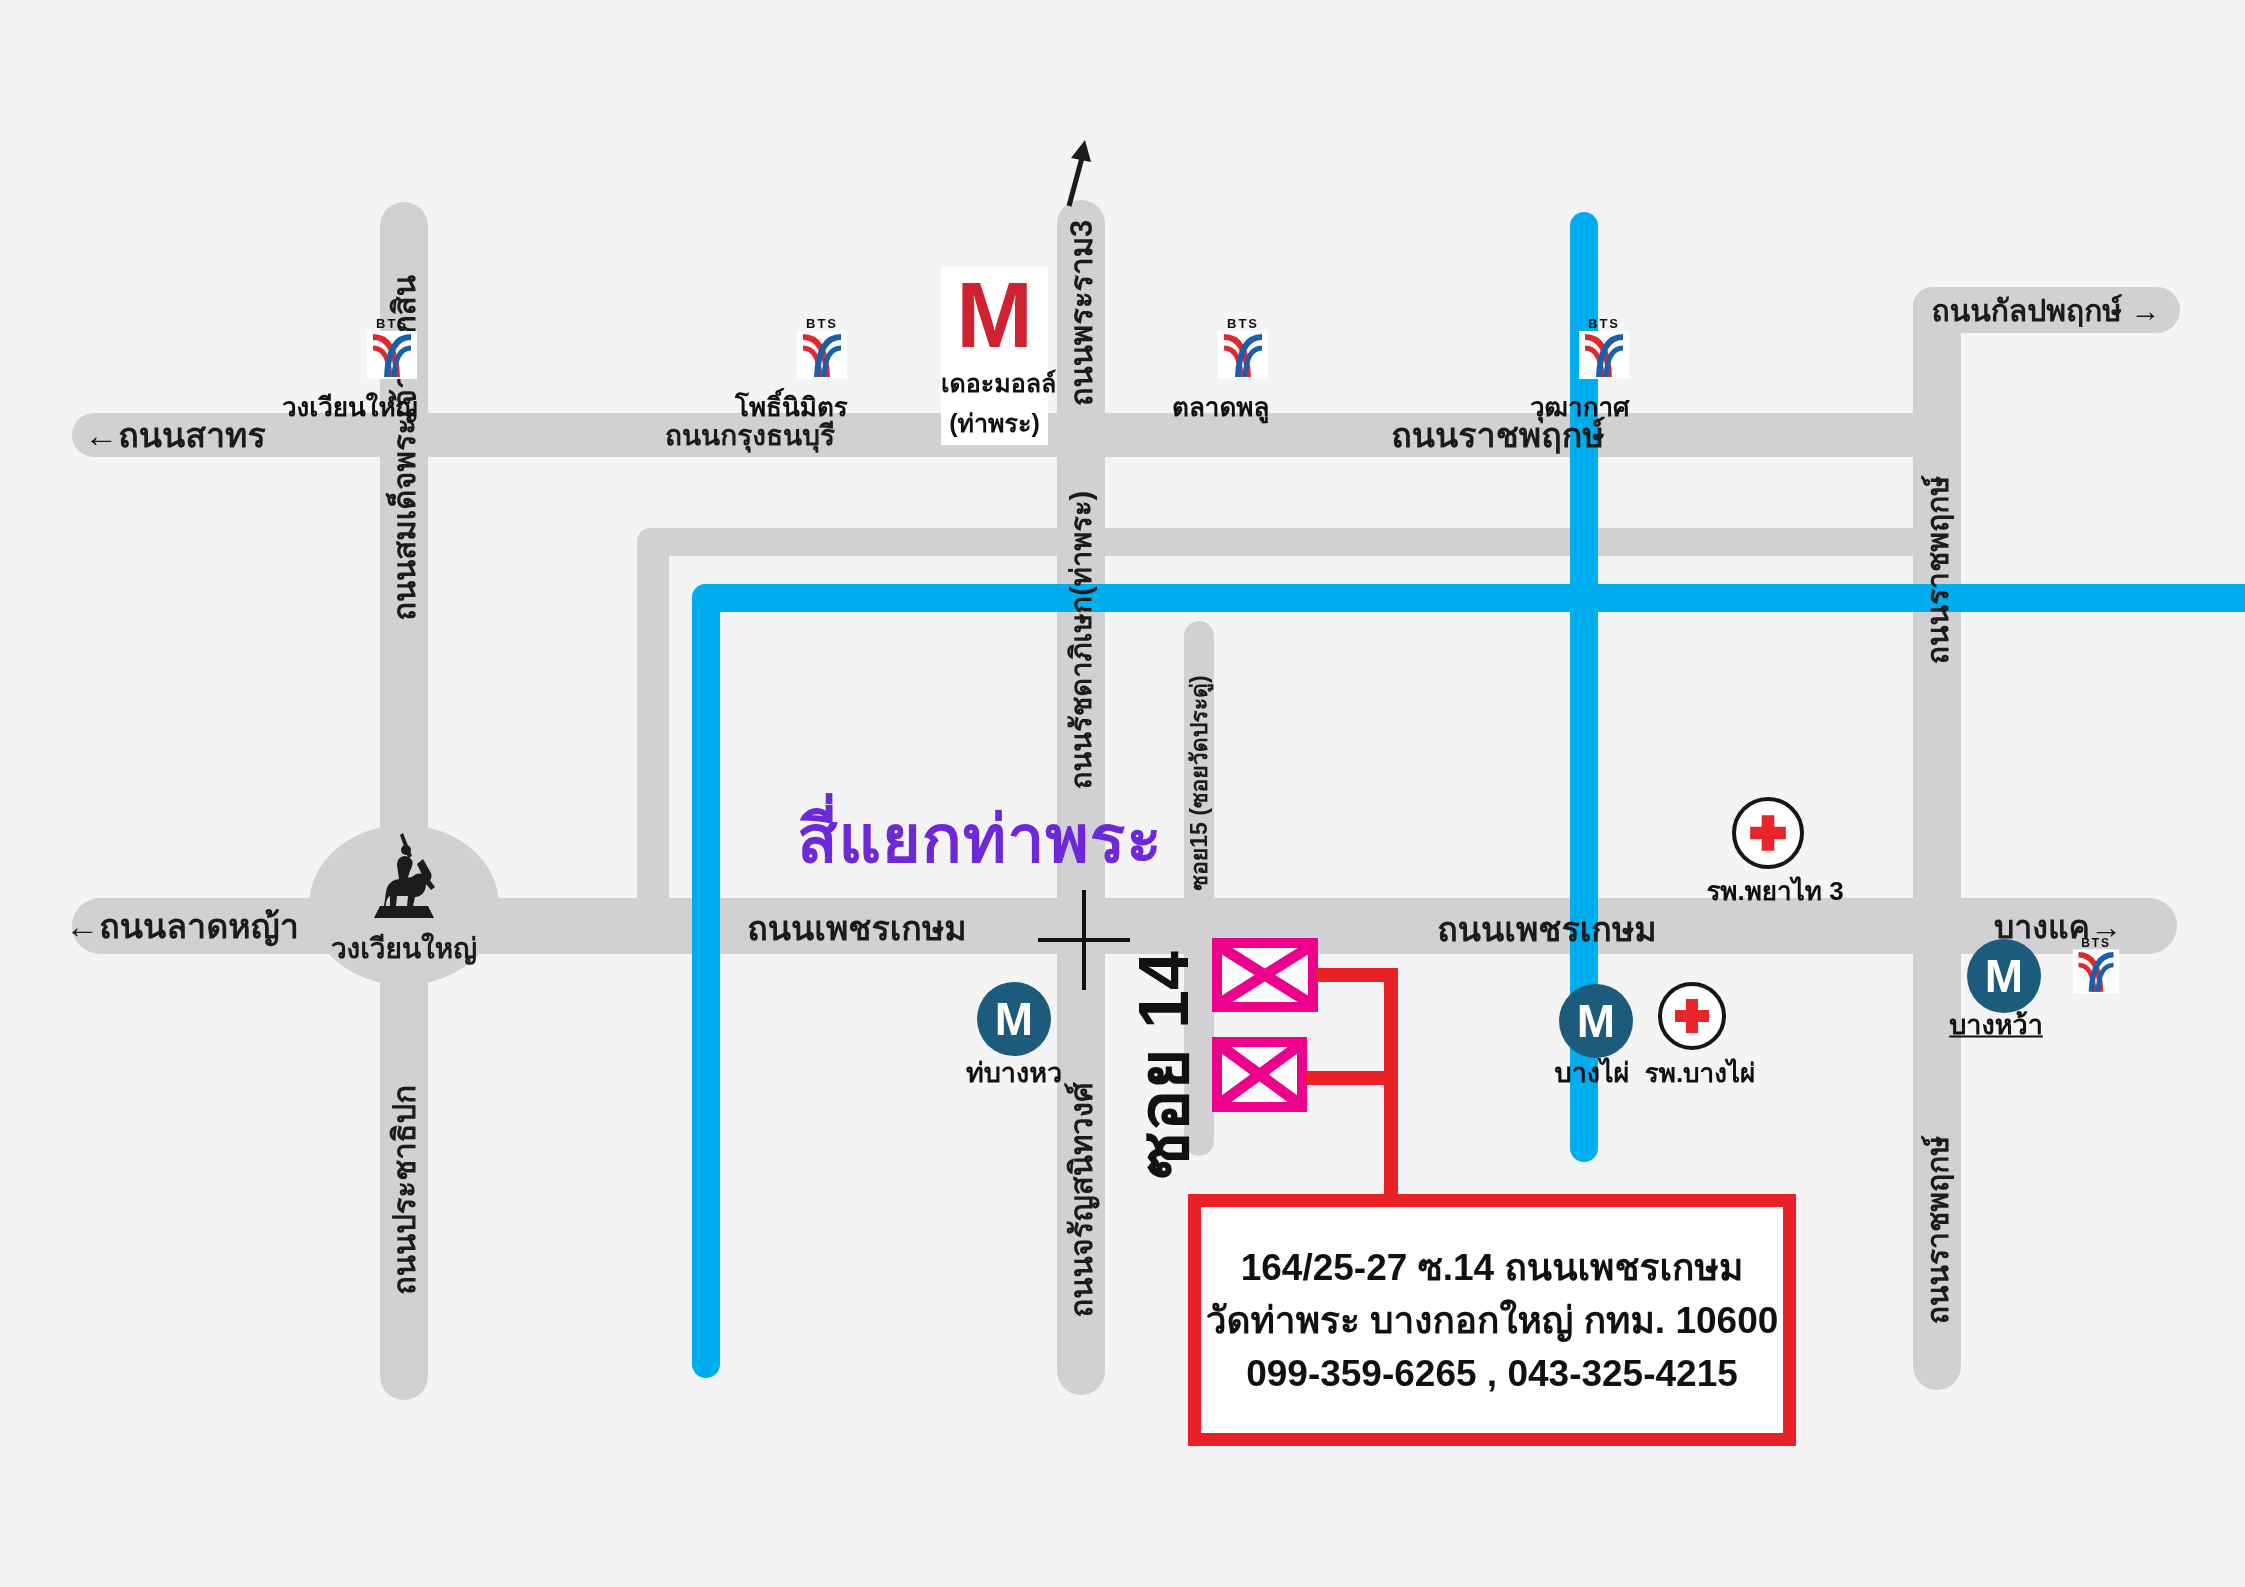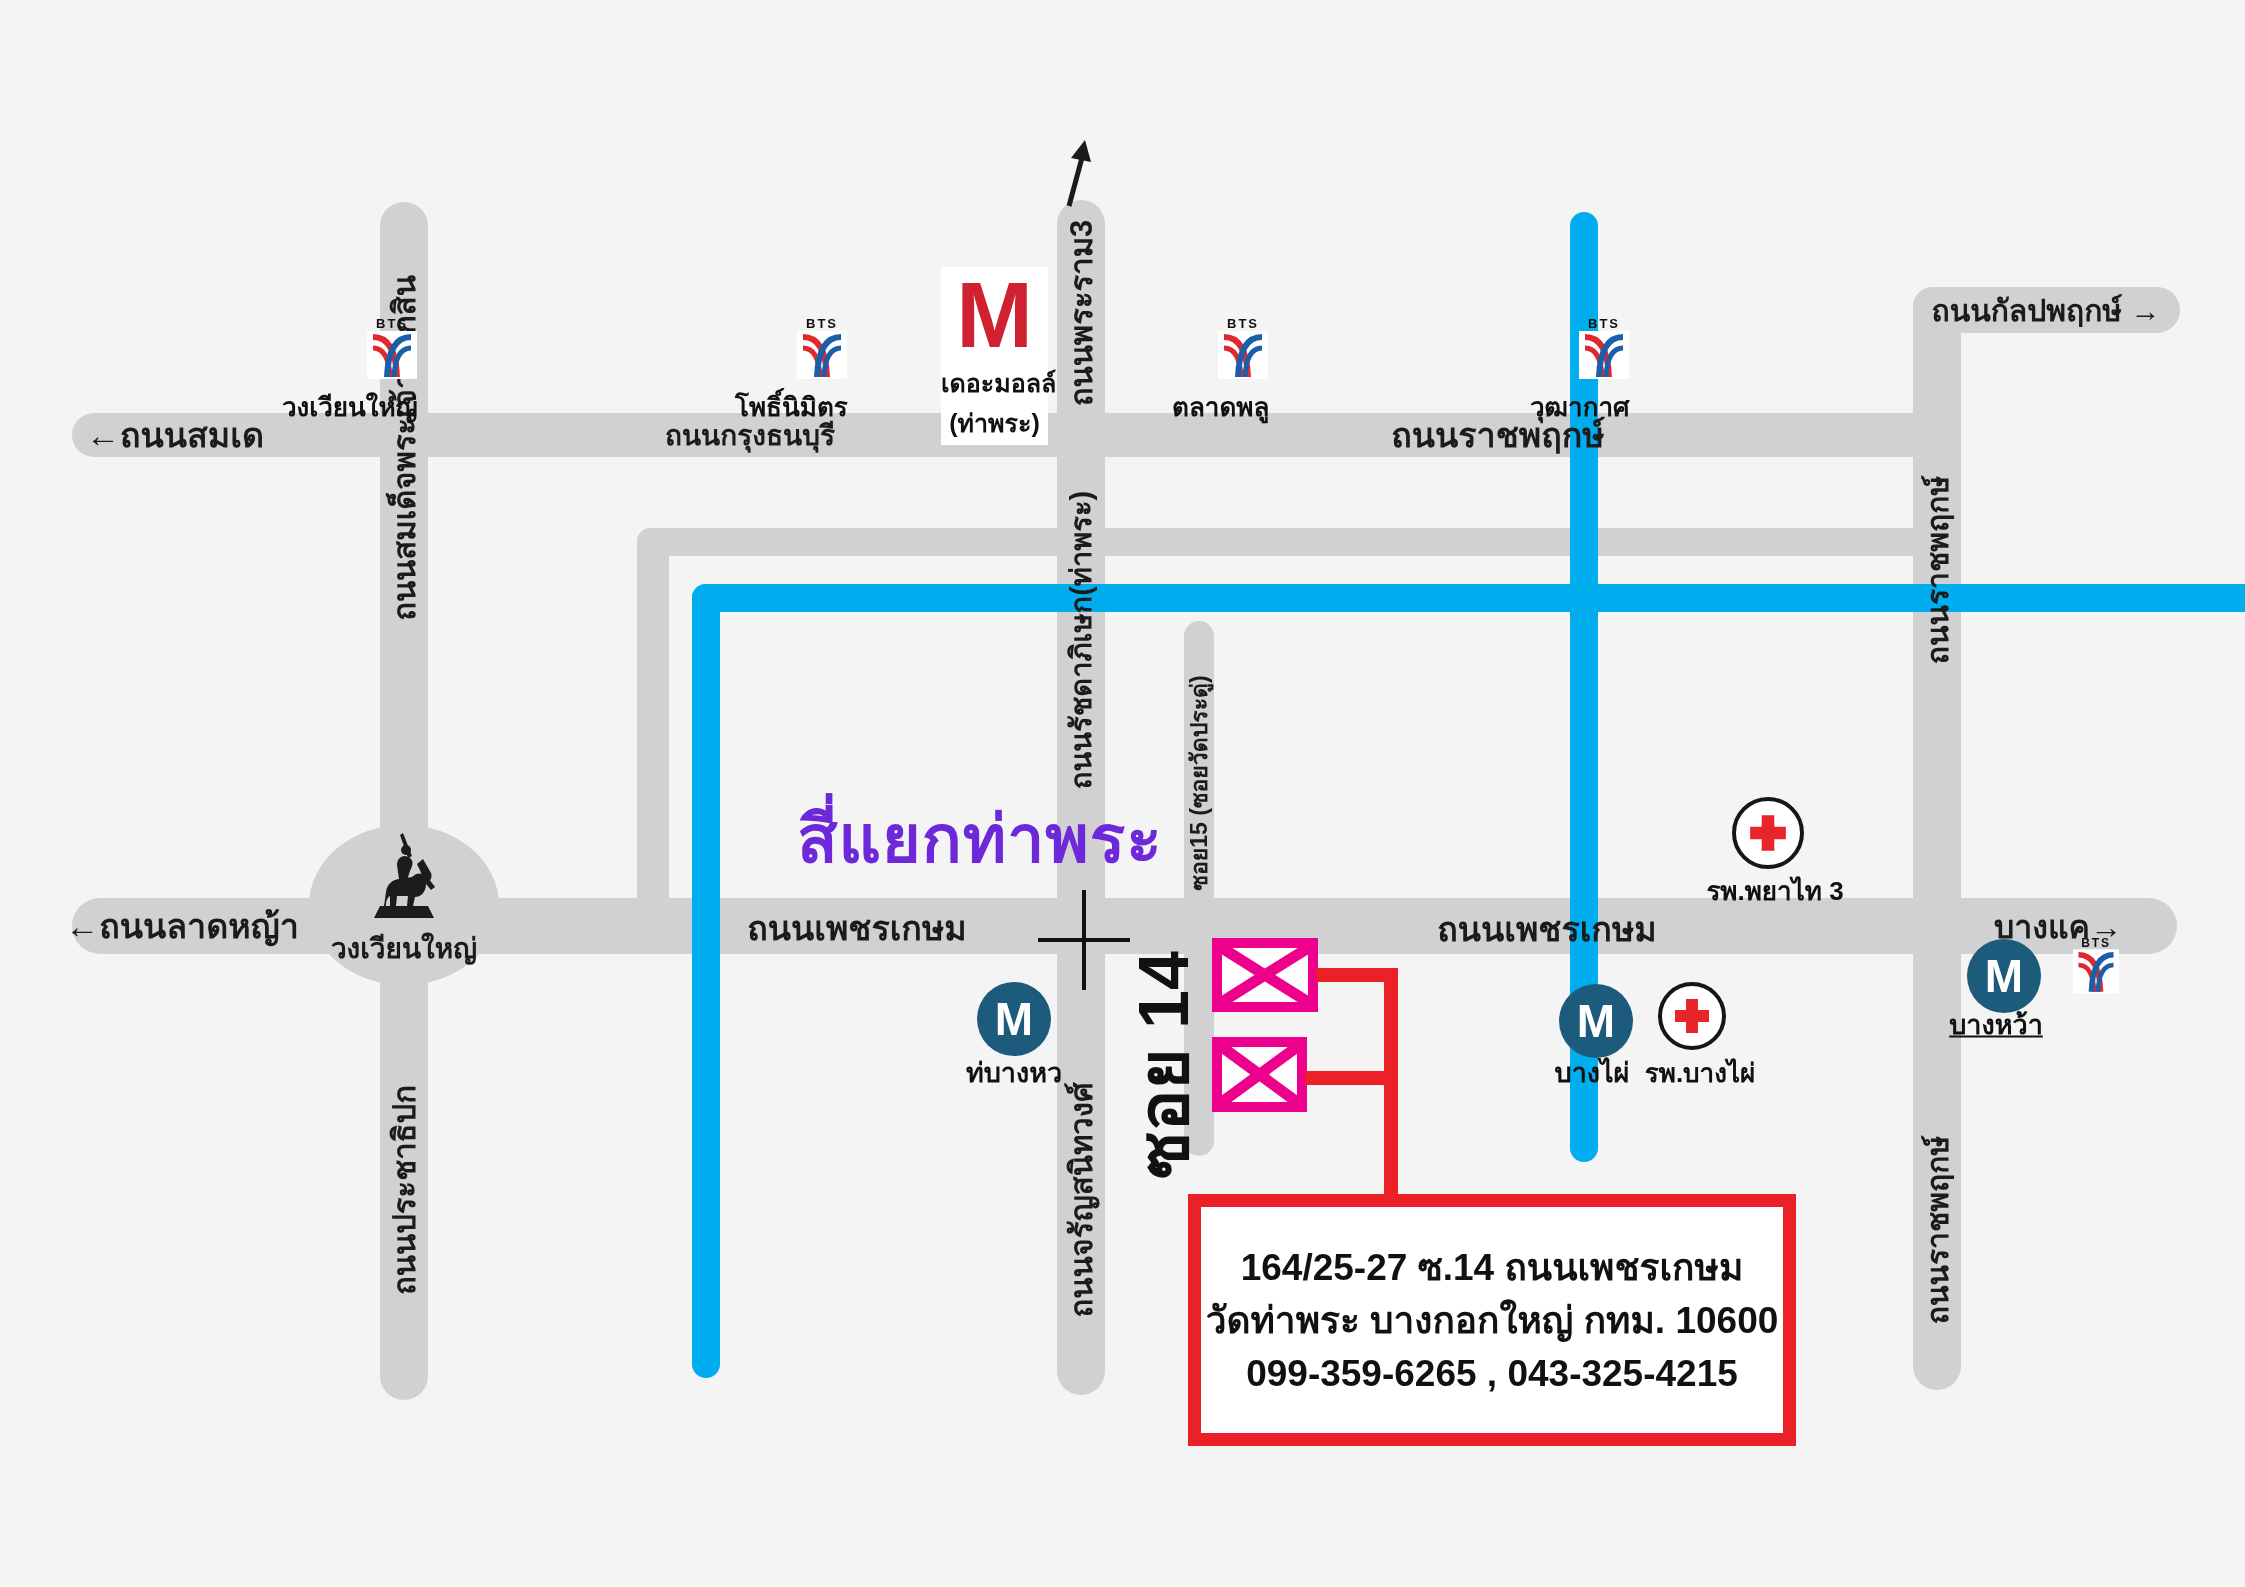--- a/index.html
+++ b/index.html
@@ -71,21 +71,21 @@
 
   <div class="cross-line" style="left:1082px; top:890px; width:4px; height:100px;"></div>
   <div class="cross-line" style="left:1038px; top:938px; width:92px; height:4px;"></div>
 
   <svg style="position:absolute; left:1055px; top:138px;" width="44" height="72" viewBox="0 0 44 72">
     <line x1="14" y1="68" x2="28" y2="16" stroke="#1b1b1b" stroke-width="5"></line>
     <polygon points="30,2 16,20 36,24" fill="#1b1b1b"></polygon>
   </svg>
 
   <div class="hlabel" style="left:175px; top:435px; font-size:34px;">
-    <span class="arrow">←</span><span>ถนนสมเด</span>
+    <span class="arrow">←</span><span>ถนนสาทร</span>
   </div>
   <div class="hlabel" style="left:750px; top:435px; font-size:28px;">
     <span>ถนนกรุงธนบุรี</span>
   </div>
   <div class="hlabel" style="left:1498px; top:435px; font-size:34px;">
     <span>ถนนราชพฤกษ์</span>
   </div>
   <div class="hlabel" style="left:2046px; top:310px; font-size:30px;">
     <span>ถนนกัลปพฤกษ์</span> <span class="arrow">→</span>
   </div>

